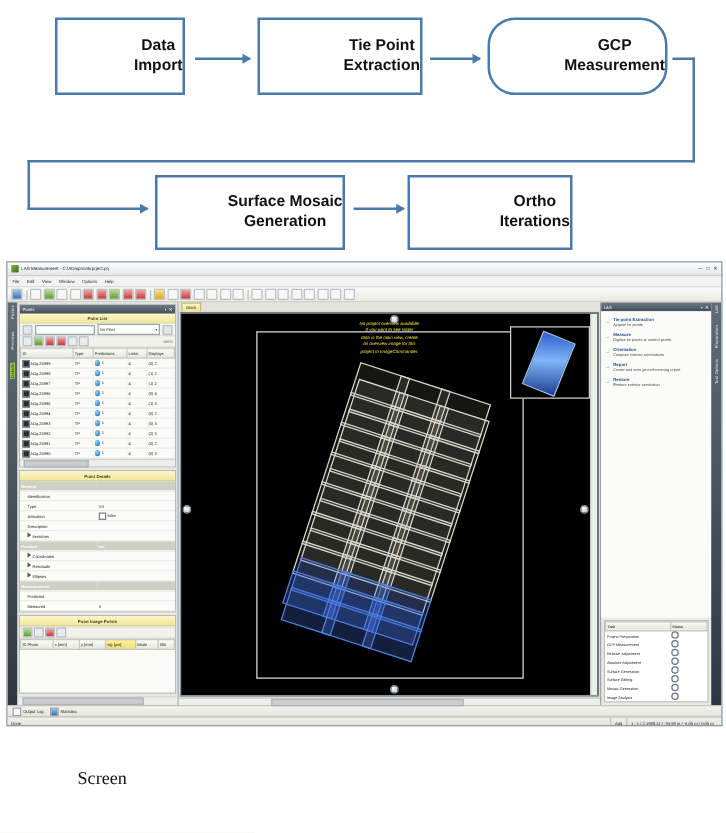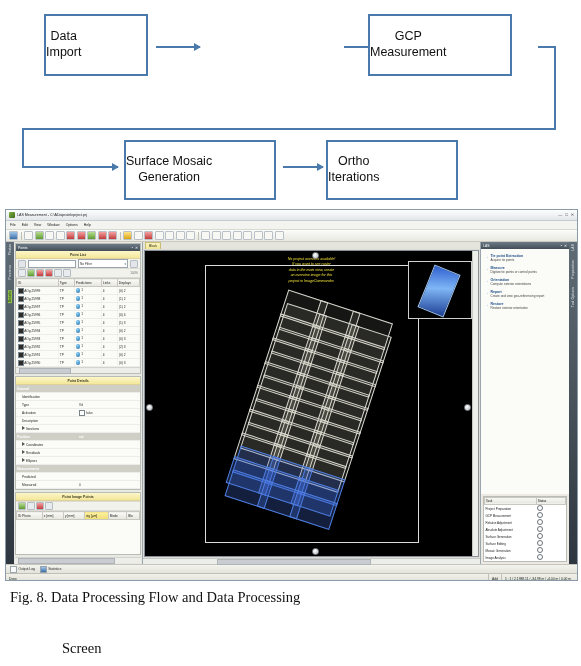--- a/index.html
+++ b/index.html
@@ -1,22 +1,22 @@
 <!DOCTYPE html>
 <html><head>
 <meta charset="utf-8">
 <style>
   html,body{margin:0;padding:0;background:#ffffff;}
   body{width:581px;height:666px;font-family:"Liberation Sans",sans-serif;overflow:hidden;}
 
   
   #flow{position:relative;width:581px;height:205px;background:#fff;}
   .fbox{position:absolute;border:2px solid #4a7aab;background:#fff;
-        display:flex;align-items:center;justify-content:flex-start;text-align:center;
-        font-weight:normal;font-size:12.5px;color:#111;line-height:1.25;
+        display:flex;align-items:center;justify-content:flex-end;text-align:center;
+        font-weight:bold;font-size:12.5px;color:#111;line-height:1.25;
         font-family:"Liberation Sans",sans-serif;}
   .farrow{position:absolute;height:2px;background:#4a7aab;}
   .farrow::after{content:"";position:absolute;right:-1px;top:-3px;
         border-left:7px solid #4a7aab;border-top:4px solid transparent;border-bottom:4px solid transparent;}
   .fline{position:absolute;background:#4a7aab;}
 
   
   #app{position:relative;width:571px;height:370px;margin:4px 5px 0 5px;
        border:1px solid #8a9aa8;background:#e8e8e4;font-size:3.4px;overflow:hidden;}
   #titlebar{height:10px;background:linear-gradient(#fdfdfd,#e3e7ea);
@@ -156,24 +156,28 @@
 
 <div id="flow">
 
   <div class="fbox" style="left:44px;top:14px;width:100px;height:58px;">
     <span style="white-space:pre-line">Data
 Import</span>
   </div>
 
   <div class="farrow" style="left:156px;top:46px;width:44px;"></div>
 
+  <div class="fbox" style="left:206px;top:14px;width:128px;height:58px;">
+    <span style="white-space:pre-line">Tie Point
+Extraction</span>
+  </div>
 
   <div class="farrow" style="left:344px;top:46px;width:40px;"></div>
 
-  <div class="fbox" style="left:368px;top:14px;width:140px;height:58px;">
+  <div class="fbox" style="left:390px;top:14px;width:140px;height:58px;border-radius:22px;">
     <span style="white-space:pre-line">GCP
 Measurement</span>
   </div>
 
   <div class="fline" style="left:538px;top:46px;width:18px;height:2px;"></div>
   <div class="fline" style="left:554px;top:46px;width:2px;height:84px;"></div>
   <div class="fline" style="left:22px;top:128px;width:534px;height:2px;"></div>
   <div class="fline" style="left:22px;top:128px;width:2px;height:40px;"></div>
   <div class="farrow" style="left:22px;top:166px;width:96px;"></div>
 
@@ -642,15 +646,14 @@
   </div>
 
   <div id="statusbar">
     <span class="sleft">Done</span>
     <span class="scell">Add</span>
     <span class="scell">1 : 1 / 2.1988.11 / -34.98 m / -4.00 m / 0.00 m</span>
   </div>
 </div>
 
 <div id="caption">
-  <div class="l1">Fig. 8.  Data  Processing  Flow  and  Data  Processing</div>
   <div class="l2">Screen</div>
 </div>
 
 </body></html>

